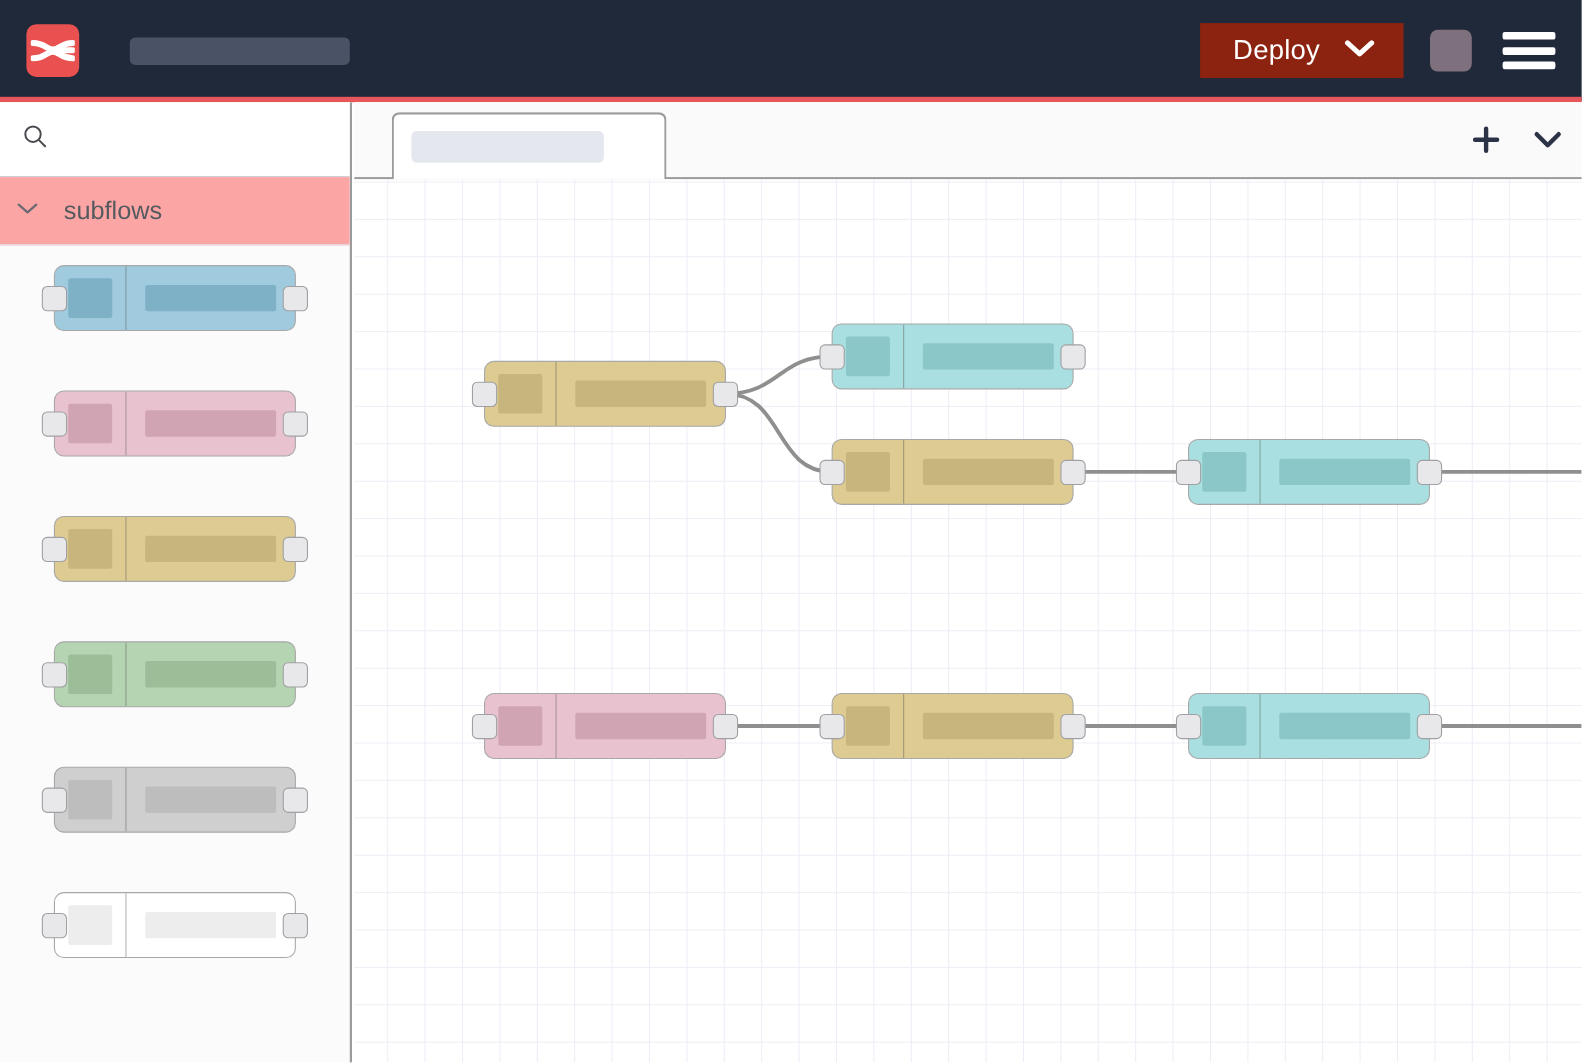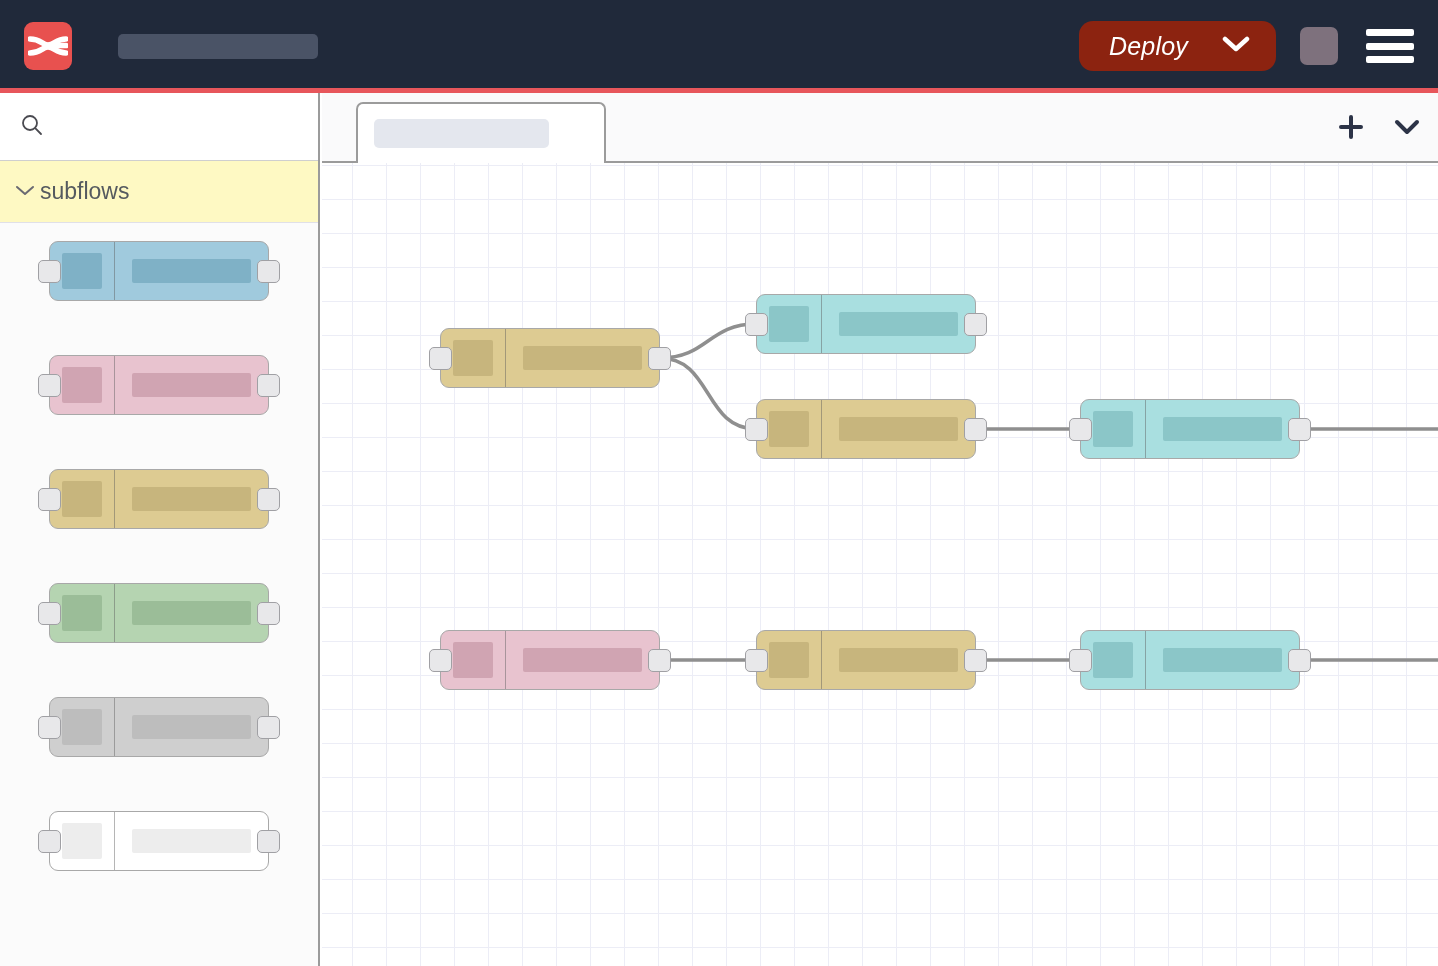--- a/index.html
+++ b/index.html
@@ -29,25 +29,24 @@
     flex:0 0 auto;
   }
   .logo svg{ display:block; }
   .title-redact{
     width:200px; height:25px; margin-left:46px;
     background:#4a5366; border-radius:5px; flex:0 0 auto;
   }
   .header-spacer{ flex:1 1 auto; }
   .deploy-btn{
     height:50px; margin-right:24px;
-    background:#8c2310; border-radius:14px;
-    display:flex; align-items:center; gap:34px;
+    background:#8c2310; border-radius:0;
+    display:flex; align-items:center; gap:22px;
     padding:0 26px 0 30px; cursor:pointer;
     flex:0 0 auto;
-    font-style:italic;
   }
   .deploy-label{
     color:#ffffff; font-size:25px; font-weight:400; letter-spacing:.2px;
     white-space:nowrap;
   }
   .deploy-chev{ display:block; }
   .avatar-box{
     width:38px; height:38px; background:#7e717d; border-radius:7px;
     margin-right:28px; flex:0 0 auto; cursor:pointer;
   }
@@ -67,23 +66,23 @@
   .search-row{
     height:68px; display:flex; align-items:center; padding-left:20px;
     border-bottom:1px solid #cfcfcf; background:#ffffff;
   }
   .search-text{
     border:none; outline:none; background:transparent;
     font-family:"Liberation Sans", sans-serif; font-size:15px; color:#555;
     flex:1 1 auto; padding-right:14px;
   }
   .cat-header{
-    height:62px; background:#fef9c3;
+    height:62px; background:#fca5a5;
     border-bottom:1px solid #e0e0e8;
-    display:flex; align-items:center; gap:4px; padding-left:14px;
+    display:flex; align-items:center; gap:22px; padding-left:14px;
     cursor:pointer;
   }
   .cat-label{ font-size:23px; color:#555a5f; font-weight:400; }
 
   .palette-list{ padding-top:18px; }
   .palette-item{
     position:relative; width:220px; height:60px; margin:0 auto 54px auto;
     cursor:grab;
   }
 

